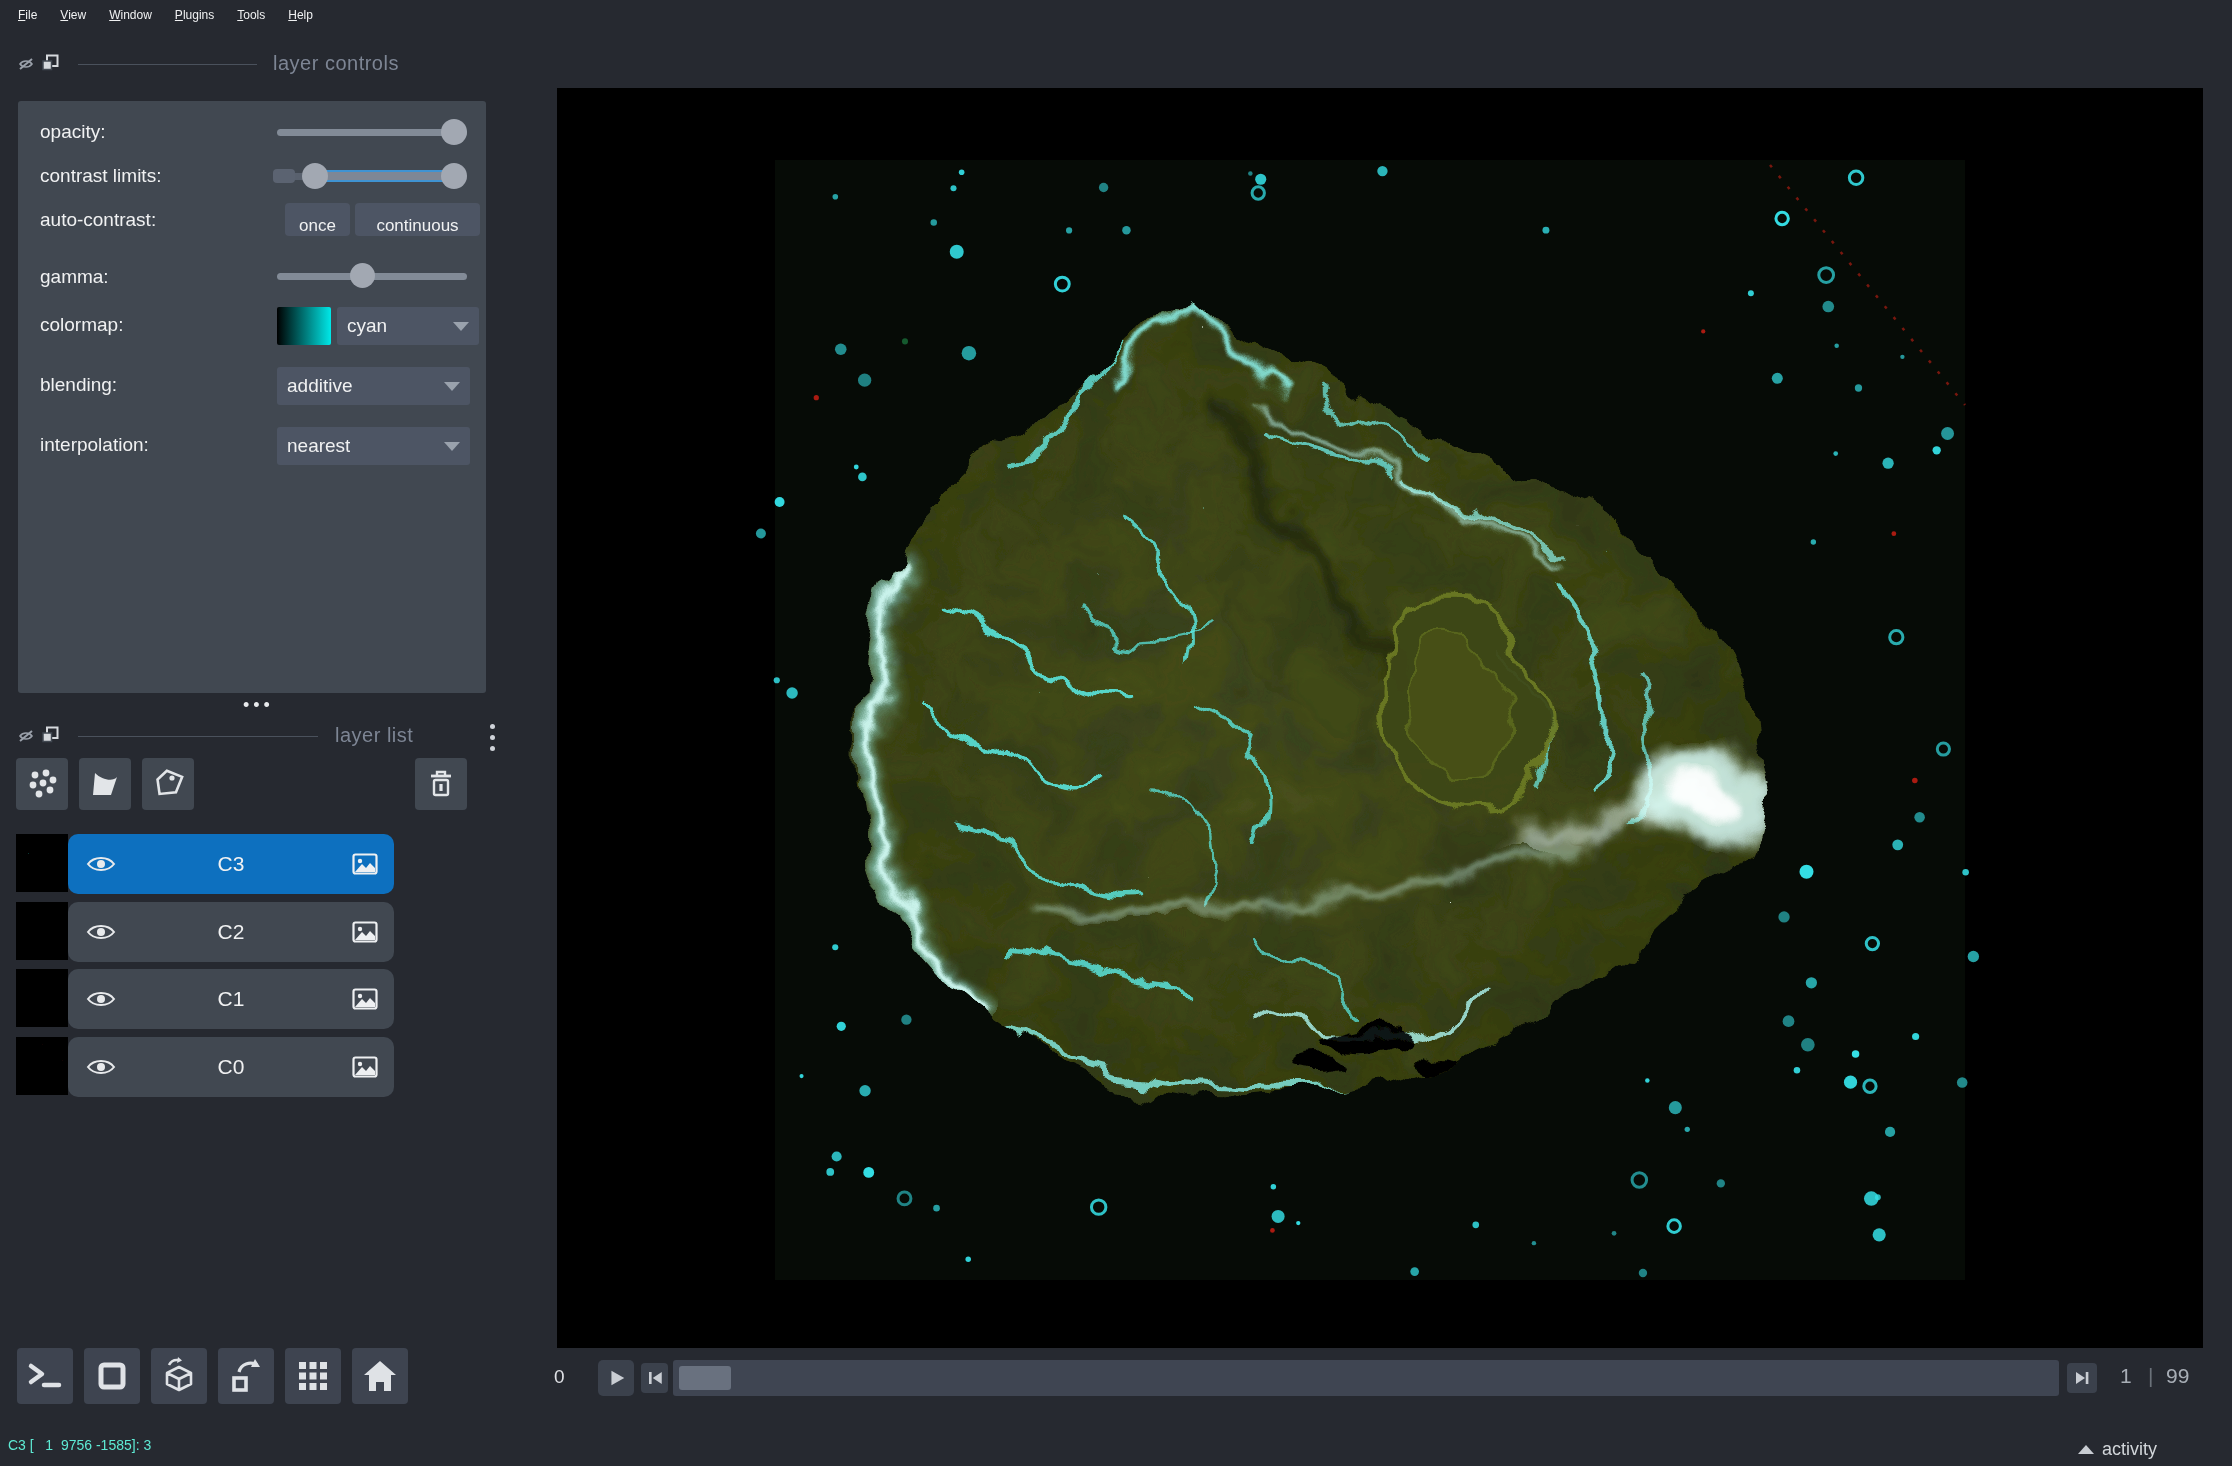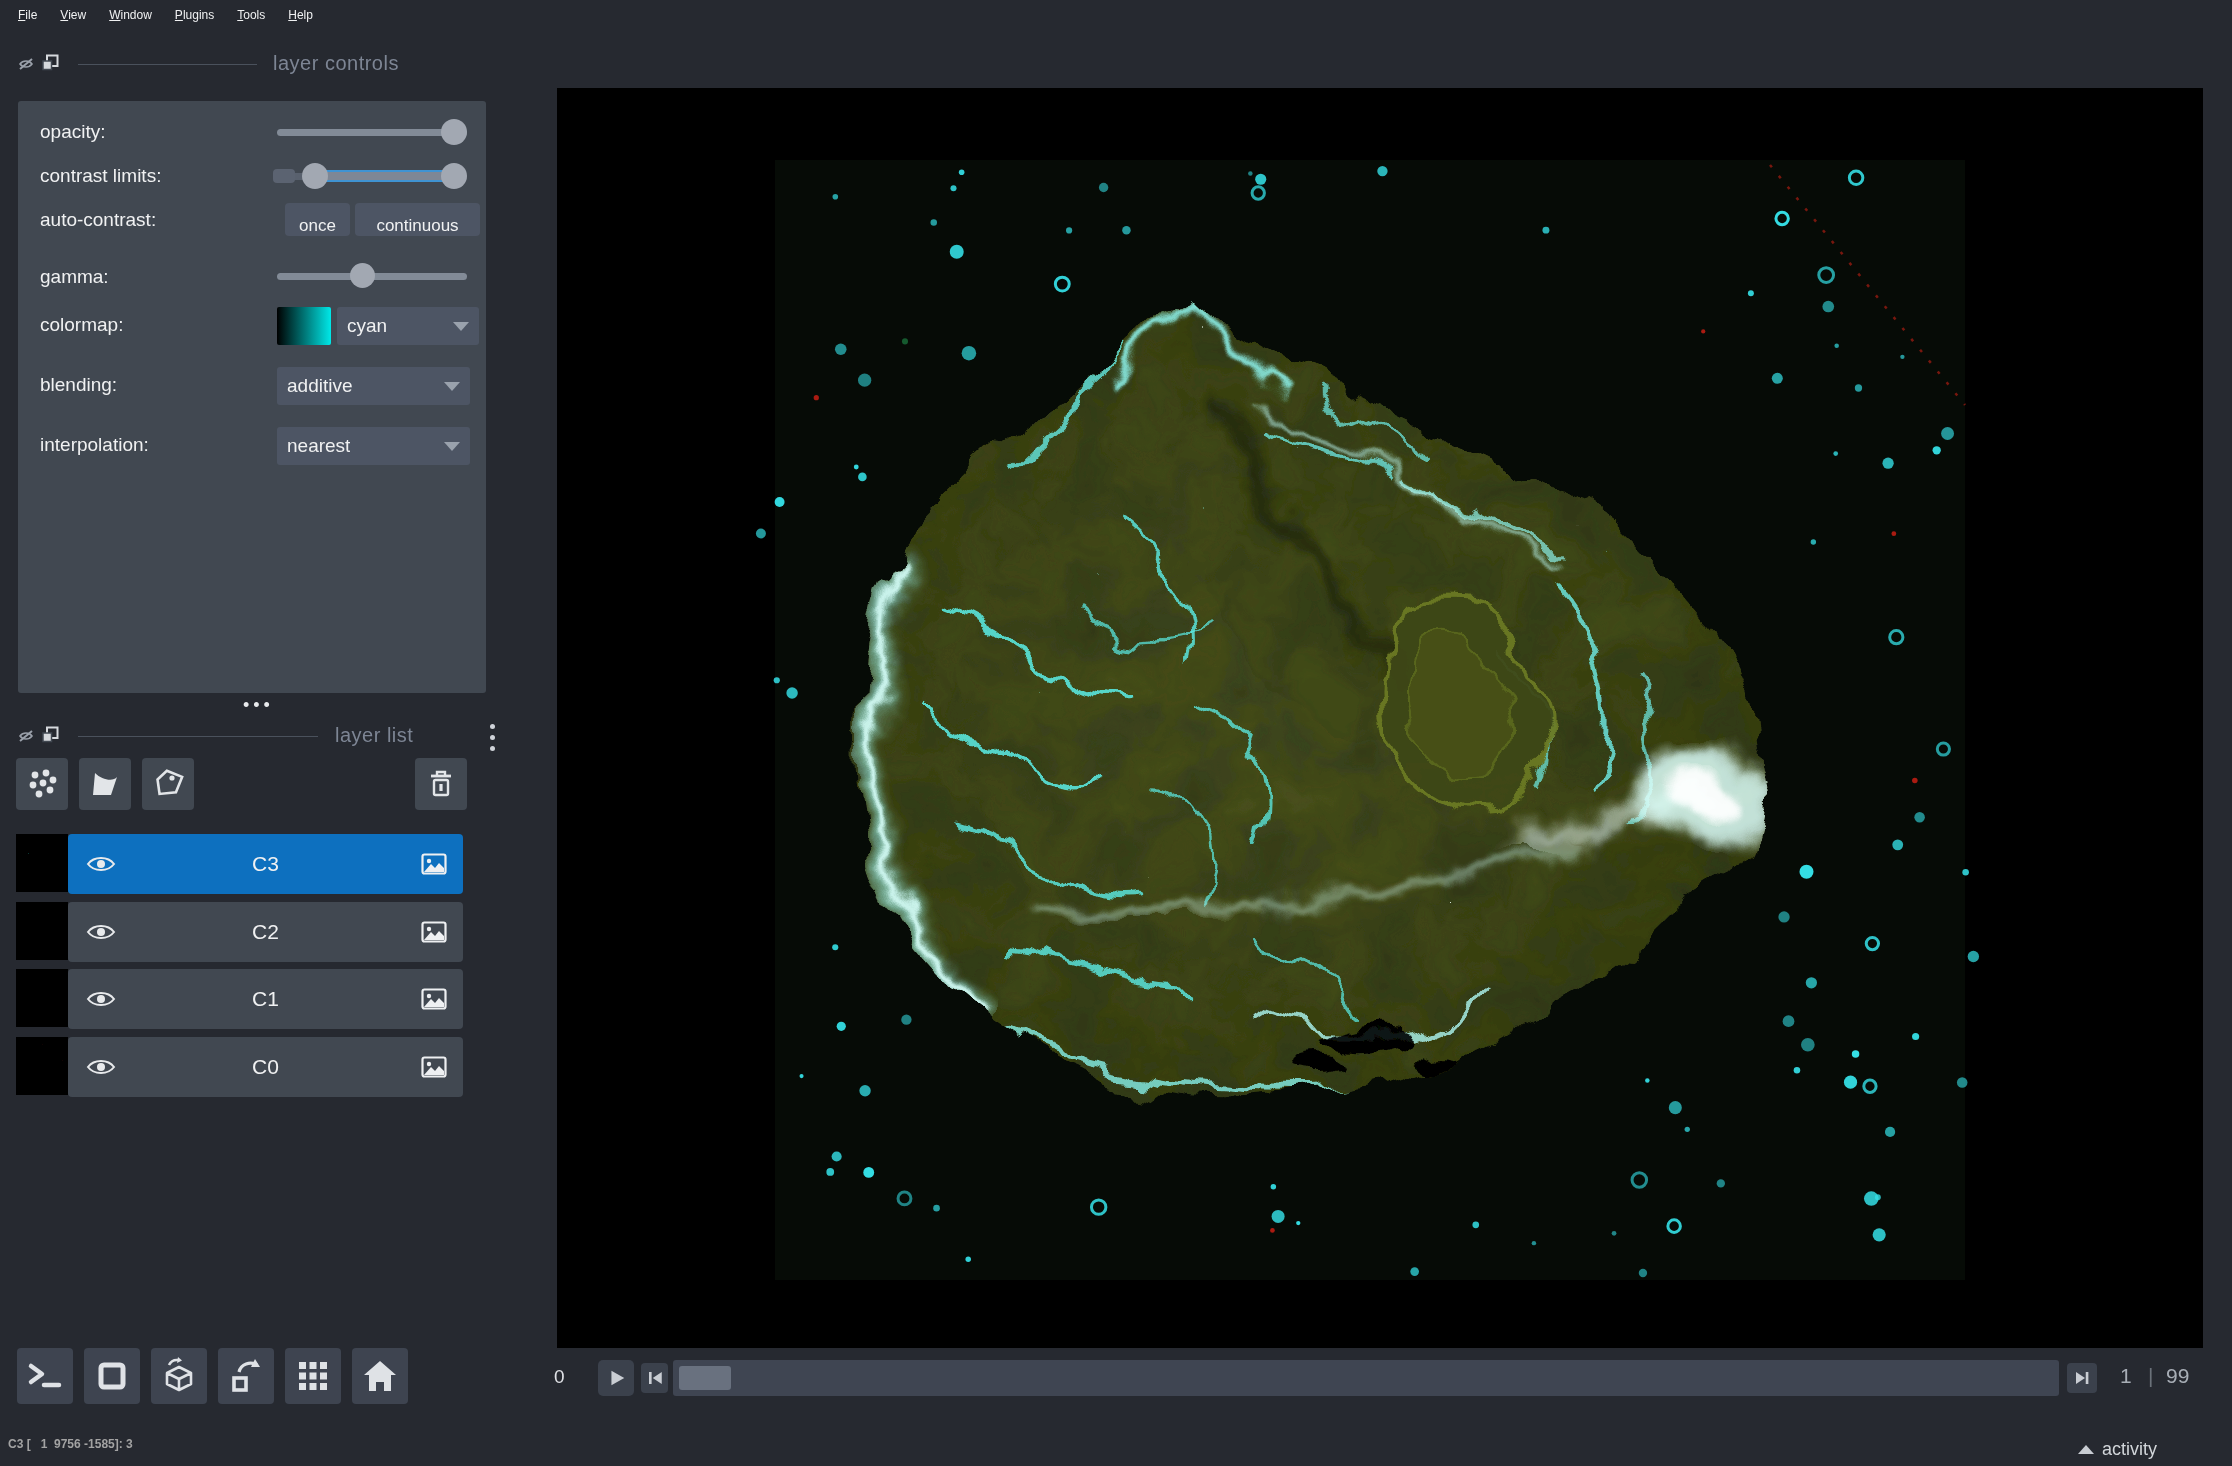--- a/index.html
+++ b/index.html
@@ -23,35 +23,35 @@
   .rangebar{position:absolute;top:50%;height:12px;margin-top:-6px;background:#7e8795;border-top:2px solid #3f93d2;border-bottom:2px solid #3f93d2;box-sizing:border-box;}
   .stub{position:absolute;left:-4px;top:50%;width:22px;height:14px;margin-top:-7px;border-radius:4px;background:#5b6371;}
   .pbtn{position:absolute;background:#4d5564;border-radius:4px;color:#f0f1f2;font-size:17px;
         display:flex;align-items:flex-end;justify-content:center;overflow:hidden;white-space:nowrap;}
   .dd{position:absolute;background:#4d5564;border-radius:3px;color:#f0f1f2;font-size:19px;
       display:flex;align-items:center;padding:0 10px;box-sizing:border-box;overflow:hidden;white-space:nowrap;}
   .dd .arrow{margin-left:auto;width:0;height:0;border-left:8px solid transparent;border-right:8px solid transparent;border-top:9px solid #9aa2ad;flex:none;}
   .swatch{position:absolute;border-radius:2px;background:linear-gradient(90deg,#000 0%,#00e8e8 100%);}
   
   .tool-btn{position:absolute;width:52px;height:52px;background:#414851;border-radius:4px;display:flex;align-items:center;justify-content:center;}
-  .layer-row{position:absolute;left:68px;width:395px;height:60px;background:#414851;border-radius:4px;display:flex;align-items:center;}
+  .layer-row{position:absolute;left:68px;width:326px;height:60px;background:#414851;border-radius:10px;display:flex;align-items:center;}
   .layer-row.selected{background:#0d70bf;}
   .layer-name{position:absolute;left:0;right:0;text-align:center;font-size:21px;color:#f0f1f2;}
   .thumb{position:absolute;left:16px;width:52px;height:58px;background:#000;}
   
   .vbtn{position:absolute;width:56px;height:56px;background:#3e4450;border-radius:4px;display:flex;align-items:center;justify-content:center;}
   
   #canvas{left:557px;top:88px;width:1646px;height:1260px;background:#000;}
   #dims-row{left:540px;top:1356px;width:1692px;height:44px;}
   .dimbtn{position:absolute;background:#3b414c;border-radius:5px;display:flex;align-items:center;justify-content:center;}
   #dim-track{position:absolute;left:133px;top:4px;width:1386px;height:36px;background:#3f4552;border-radius:3px;}
   #dim-handle{position:absolute;left:6px;top:6px;width:52px;height:24px;background:#69717f;border-radius:3px;}
   .dimtext{font-size:21px;color:#a8aeb6;}
   
-  #status-left{left:8px;top:1437px;font-size:12px;white-space:pre;color:#a3a3a3;font-weight:bold;}
+  #status-left{left:8px;top:1437px;font-size:14px;white-space:pre;color:#5eead4;}
   #activity{left:2078px;top:1439px;display:flex;align-items:center;gap:8px;color:#d2d6da;font-size:18px;}
   .tri-up{width:0;height:0;border-left:8px solid transparent;border-right:8px solid transparent;border-bottom:9px solid #c8ccd2;}
   .kebab span{display:block;width:5px;height:5px;border-radius:50%;background:#cfd3d9;margin:6px 0;}
   .dots3{color:#e8eaec;font-size:18px;letter-spacing:4px;}
   svg{display:block;}
 </style>
 </head>
 <body>
 
 <div id="app">

